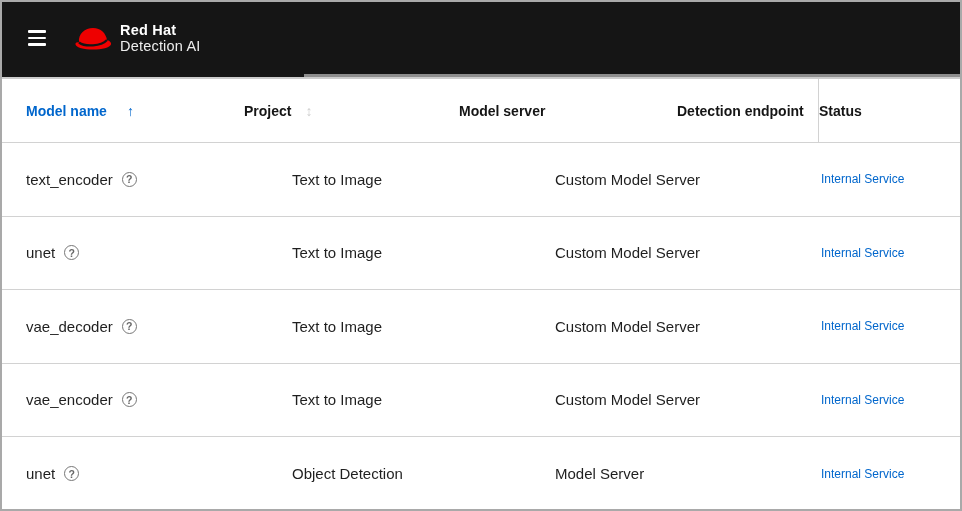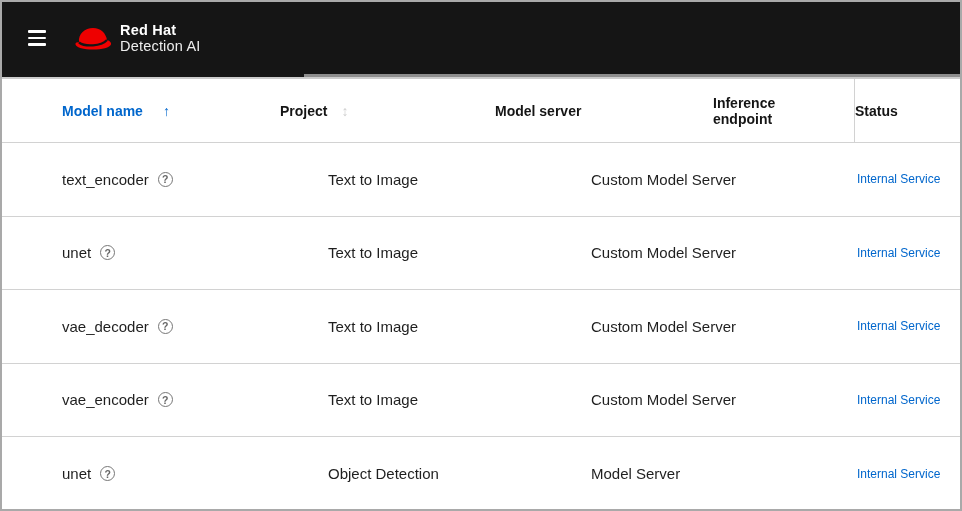--- a/index.html
+++ b/index.html
@@ -91,21 +91,20 @@
   }
   .thead { height: 64px; }
   .tr { height: 73.5px; gap: 48px; }
   .tr:last-child { border-bottom: none; }
 
   .th, .td {
     padding-left: 24px;
     display: flex;
     align-items: center;
     height: 100%;
-    margin-left: 36px;
   }
   .th { font-weight: 700; font-size: 14px; color: #151515; }
   .th.sortable { cursor: pointer; }
   .th-modelname { color: #0066cc; }
   .sort-arrow-active {
     color: #0066cc;
     font-weight: 700;
     font-size: 14px;
     margin-left: 20px;
   }
@@ -196,21 +195,21 @@
         <span class="sort-arrow-active">↑</span>
       </div>
       <div class="th sortable">
         <span>Project</span>
         <span class="sort-arrow-idle">↕</span>
       </div>
       <div class="th">
         <span>Model server</span>
       </div>
       <div class="th">
-        <span>Inference endpoint</span>
+        <span>Detection endpoint</span>
       </div>
       <div class="th th-status">
         <span>Status</span>
       </div>
     </div>
     <div id="table-body">
   <div class="tr">
     <div class="td">
       <span class="cell-text">text_encoder</span>
       <span class="help-icon"></span>

